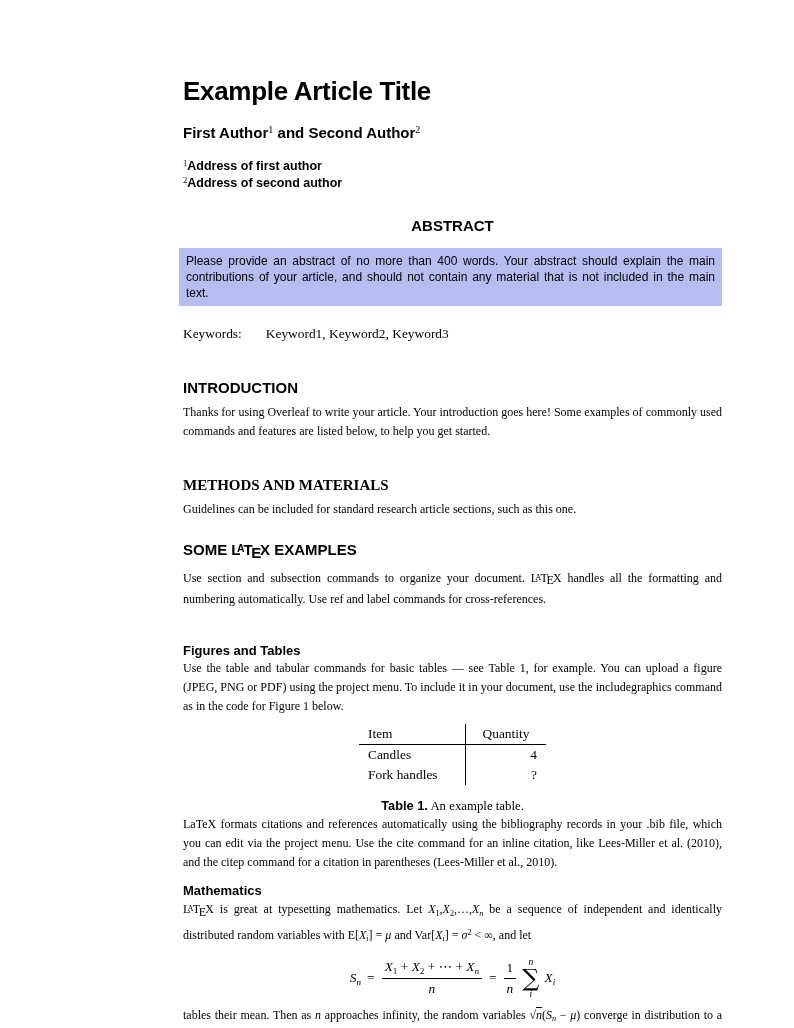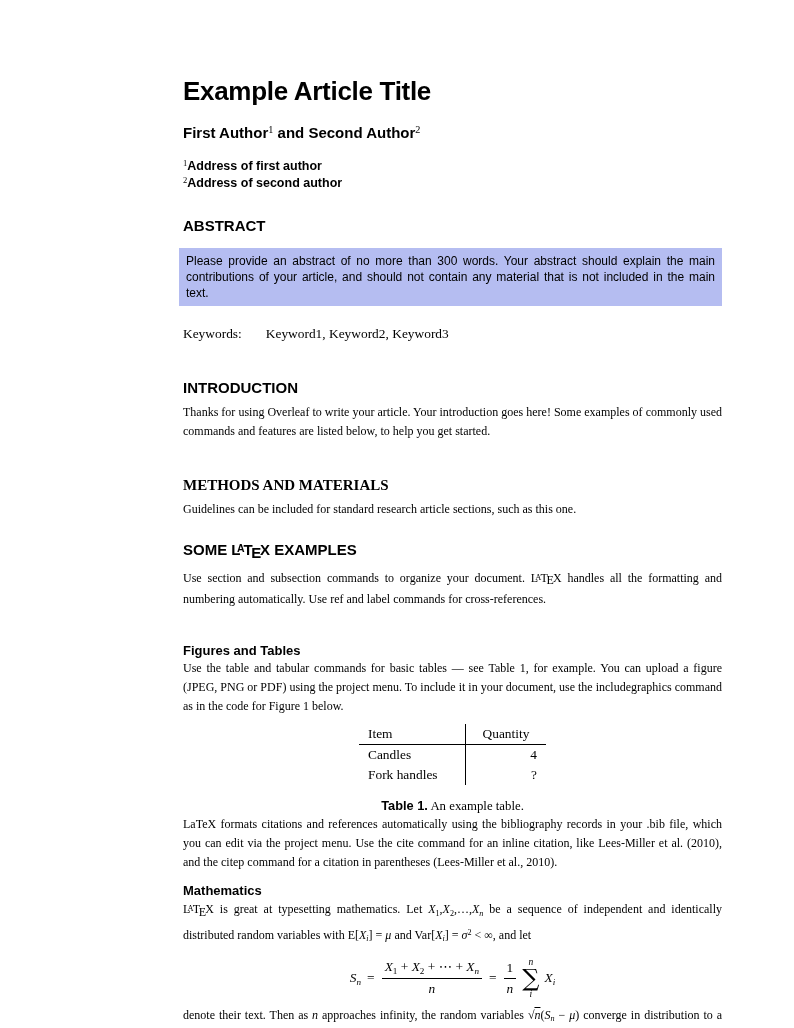--- a/index.html
+++ b/index.html
@@ -11,21 +11,21 @@
   .title{margin:78px 0 0 0;font-family:"Liberation Sans","DejaVu Sans",sans-serif;
          font-weight:bold;font-size:26px;line-height:27px;letter-spacing:-0.3px;}
   .authors{margin-top:17px;font-family:"Liberation Sans","DejaVu Sans",sans-serif;
            font-weight:bold;font-size:15px;line-height:16px;}
   .addresses{margin-top:15px;font-family:"Liberation Sans","DejaVu Sans",sans-serif;
              font-weight:bold;font-size:12.5px;line-height:14.5px;}
   .sec-heading{margin:0;font-family:"Liberation Sans","DejaVu Sans",sans-serif;
                font-weight:bold;font-size:15px;line-height:16px;}
   .sub-heading{margin:0;font-family:"Liberation Sans","DejaVu Sans",sans-serif;
                font-weight:bold;font-size:13px;line-height:15px;}
-  .mt-abstract{margin-top:28px;} .mt-intro{margin-top:38px;} .mt-methods{margin-top:36px;font-family:Liberation Serif, serif;}
+  .mt-abstract{margin-top:28px;text-align:center;} .mt-intro{margin-top:38px;} .mt-methods{margin-top:36px;font-family:Liberation Serif, serif;}
   .mt-latex{margin-top:21px;} .mt-figtab{margin-top:34px;} .mt-cit{margin-top:30px;} .mt-math{margin-top:11px;}
 
   
   p.body{margin:7px 0 0 0;font-size:12px;line-height:19px;text-align:justify;}
   p.tight{margin-top:1px;}
 
   
   .abstract-box{margin:14px 0 0 -4px;width:529px;background:#b5bdf1;
                 font-family:"Liberation Sans","DejaVu Sans",sans-serif;
                 font-size:12px;line-height:16px;padding:5px 7px;text-align:justify;}
@@ -74,21 +74,21 @@
     <h1 class="title">Example Article Title</h1>
 
     <div class="authors"><span>First Author</span><span class="sup ser">1</span><span> and Second Author</span><span class="sup ser">2</span></div>
 
     <div class="addresses">
       <div><span class="sup ser">1</span><span>Address of first author</span></div>
       <div><span class="sup ser">2</span><span>Address of second author</span></div>
     </div>
 
     <h2 class="sec-heading mt-abstract">ABSTRACT</h2>
-    <div class="abstract-box">Please provide an abstract of no more than 300 words. Your abstract should explain the main contributions of your article, and should not contain any material that is not included in the main text.</div>
+    <div class="abstract-box">Please provide an abstract of no more than 400 words. Your abstract should explain the main contributions of your article, and should not contain any material that is not included in the main text.</div>
 
     <div class="keywords">
       <span class="kw-label">Keywords:</span><span>Keyword1, Keyword2, Keyword3</span>
     </div>
 
     <h2 class="sec-heading mt-intro">INTRODUCTION</h2>
     <p class="body">Thanks for using Overleaf to write your article. Your introduction goes here! Some examples of commonly used commands and features are listed below, to help you get started.</p>
 
     <h2 class="sec-heading mt-methods">METHODS AND MATERIALS</h2>
     <p class="body">Guidelines can be included for standard research article sections, such as this one.</p>
@@ -142,16 +142,16 @@
         <span class="den"><span class="it">n</span></span>
       </span>
       <span class="bigsum">
         <span class="lim"><span class="it">n</span></span>
         <span class="sum-sym">∑</span>
         <span class="lim"><span class="it">i</span></span>
       </span>
       <span class="eq-part"><span class="it">X</span><span class="it sub">i</span></span>
     </div>
 
-    <p class="body"><span>denote their text. Then as </span><span class="it">n</span><span> approaches infinity, the random variables </span><span>√</span><span class="it ovl">n</span><span>(</span><span class="it">S</span><span class="it sub">n</span><span> − </span><span class="it">μ</span><span>) converge in distribution to a normal </span></p>
+    <p class="body"><span>tables their mean. Then as </span><span class="it">n</span><span> approaches infinity, the random variables </span><span>√</span><span class="it ovl">n</span><span>(</span><span class="it">S</span><span class="it sub">n</span><span> − </span><span class="it">μ</span><span>) converge in distribution to a normal </span></p>
 
   </div>
 </div>
 
 </body></html>

